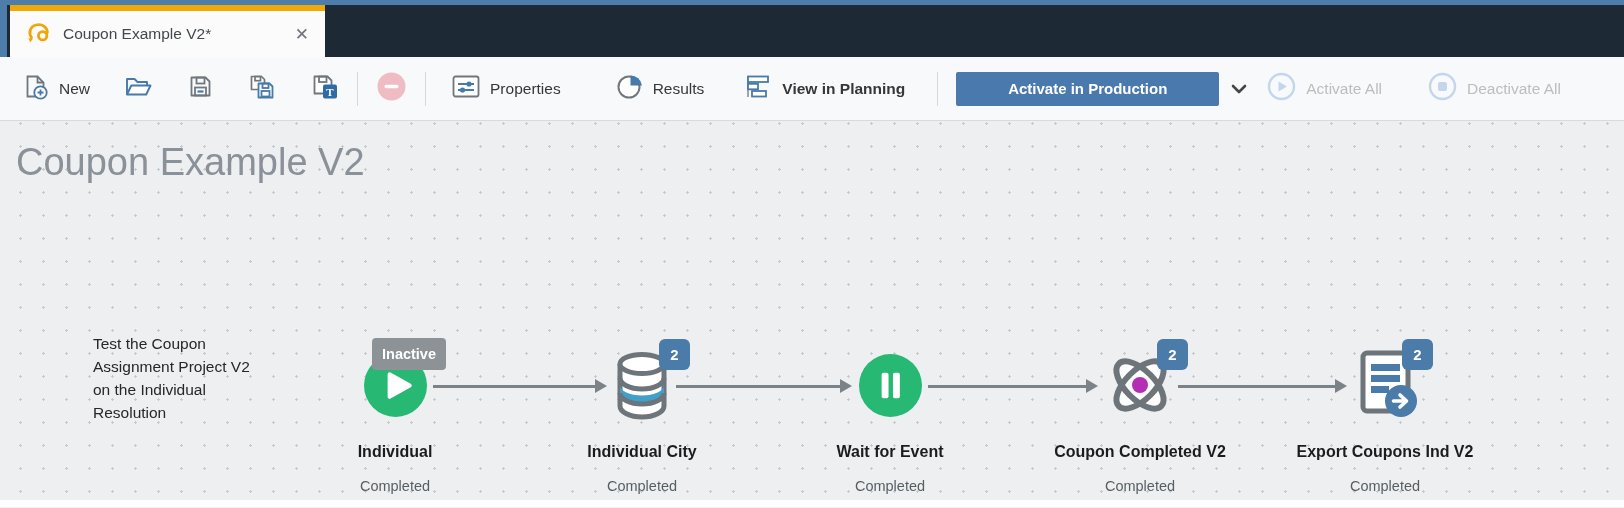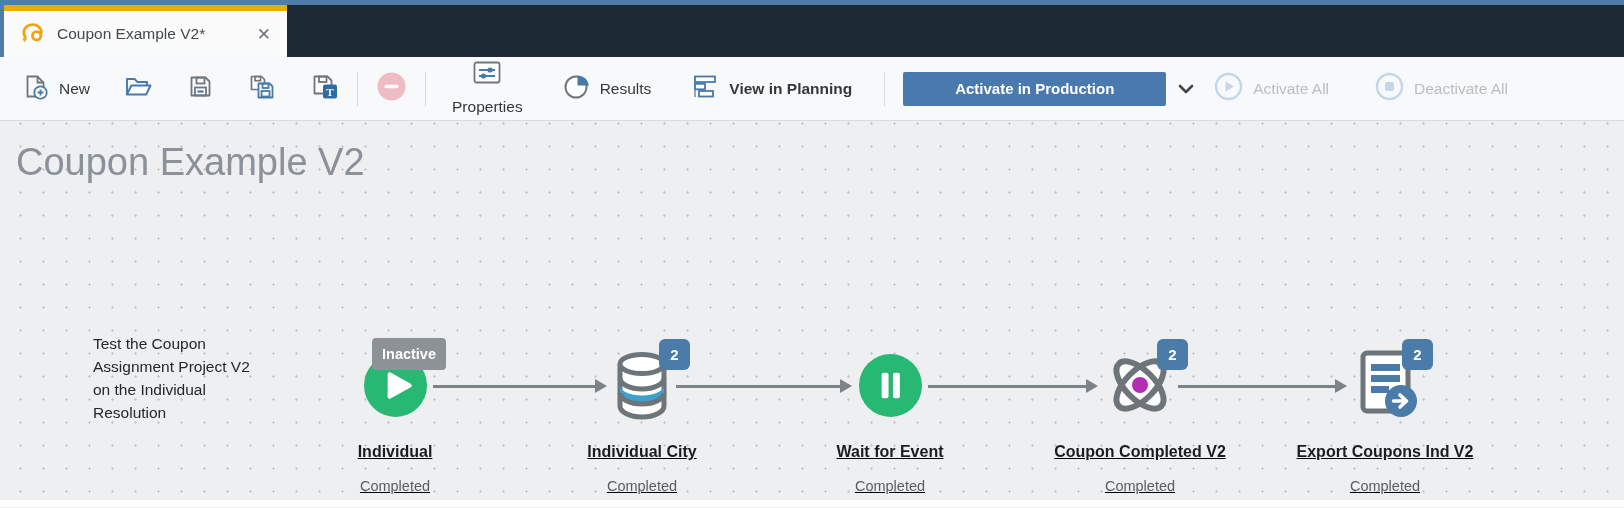--- a/index.html
+++ b/index.html
@@ -4,21 +4,21 @@
 <style>
   * { margin:0; padding:0; box-sizing:border-box; }
   html,body { width:1624px; height:508px; overflow:hidden; }
   body { font-family:"Liberation Sans", sans-serif; background:#edeff1; }
   .app { position:relative; width:1624px; height:508px; }
 
   
   .header { position:relative; height:57px; background:#1e2936; }
   .top-strip { position:absolute; left:0; top:0; width:100%; height:5px; background:#4e7dab; }
   .left-strip { position:absolute; left:0; top:0; width:7px; height:57px; background:#4e7dab; }
-  .tab { position:absolute; left:4px; top:5px; width:283px; height:52px;
+  .tab { position:absolute; left:10px; top:5px; width:315px; height:52px;
          background:#fbfbfb; border-top:6px solid #eea904;
          display:flex; align-items:center; padding:0 12px 0 14px; gap:11px; cursor:pointer; }
   .tab-label { font-size:15.5px; color:#42484d; flex:1; white-space:nowrap; }
   .tab-close { font-size:17px; color:#6f757a; padding:2px 4px; cursor:pointer; }
 
   
   .toolbar { height:64px; background:#f8f9fa; border-bottom:1px solid #d8dbde;
              display:flex; align-items:center; padding-left:22px; }
   .tb-item { display:flex; align-items:center; gap:10px; font-size:15.5px; color:#33383c;
              cursor:pointer; white-space:nowrap; }
@@ -30,21 +30,21 @@
   .chevron { font-size:16px; color:#42474c; cursor:pointer; margin:0 20px 0 12px; }
 
   
   .canvas { position:relative; height:386px; background-color:#edeff1;
             background-image:radial-gradient(circle, #c6cacd 1.2px, transparent 1.4px);
             background-size:23px 23px; background-position:9px 14px; }
   .canvas-bottom { position:absolute; left:0; bottom:0; width:100%; height:7px; background:#fdfdfd; }
   .page-title { position:absolute; left:16px; top:20px; font-size:38px; color:#8a9198; }
   .note { position:absolute; left:93px; top:211px; font-size:15.5px; color:#24282b; line-height:23px; }
 
-  .node { position:absolute; width:210px; text-align:center; cursor:pointer;text-decoration:underline; }
+  .node { position:absolute; width:210px; text-align:center; cursor:pointer; }
   .icon-area { position:relative; height:64px; display:flex; align-items:center; justify-content:center; }
   .count-badge { position:absolute; top:-16px; left:calc(50% + 17px); width:31px; height:31px;
                  background:#4a7ba9; border-radius:6px; color:#fff; font-weight:bold;
                  font-size:15px; line-height:31px; text-align:center; z-index:3; }
   .inactive-badge { position:absolute; top:-17px; left:calc(50% - 23px); height:32px;
                  background:#8d9297; border-radius:4px; color:#fff; font-weight:bold;
                  font-size:14.5px; line-height:32px; padding:0 10px; z-index:3; }
   .node-label { margin-top:24px; font-size:16px; font-weight:bold; color:#1a1d1f; }
   .node-status { margin-top:17px; font-size:14.5px; color:#575e63; }
 
@@ -137,21 +137,21 @@
       <span>
         <svg width="31" height="31" viewBox="0 0 31 31">
           <circle cx="15.5" cy="15.5" r="14" fill="#f0bcc3"></circle>
           <rect x="8.5" y="13.8" width="14" height="3.4" rx="1.7" fill="#fff"></rect>
         </svg>
       </span>
     </div>
 
     <div class="tb-divider mr-md"></div>
 
-    <div class="tb-item" style="margin-right:40px;flex-direction:column;">
+    <div class="tb-item" style="margin-right:55px;">
       <span>
         <svg width="28" height="23" viewBox="0 0 28 23">
           <rect x="1.5" y="1.5" width="25" height="20" rx="2" fill="#fff" stroke="#6f777d" stroke-width="1.8"></rect>
           <line x1="6" y1="9" x2="22" y2="9" stroke="#4779ab" stroke-width="2"></line>
           <circle cx="17" cy="9" r="2.6" fill="#4779ab"></circle>
           <line x1="6" y1="15" x2="22" y2="15" stroke="#4779ab" stroke-width="2"></line>
           <circle cx="10.5" cy="15" r="2.6" fill="#4779ab"></circle>
         </svg>
       </span>
       <span>Properties</span>

